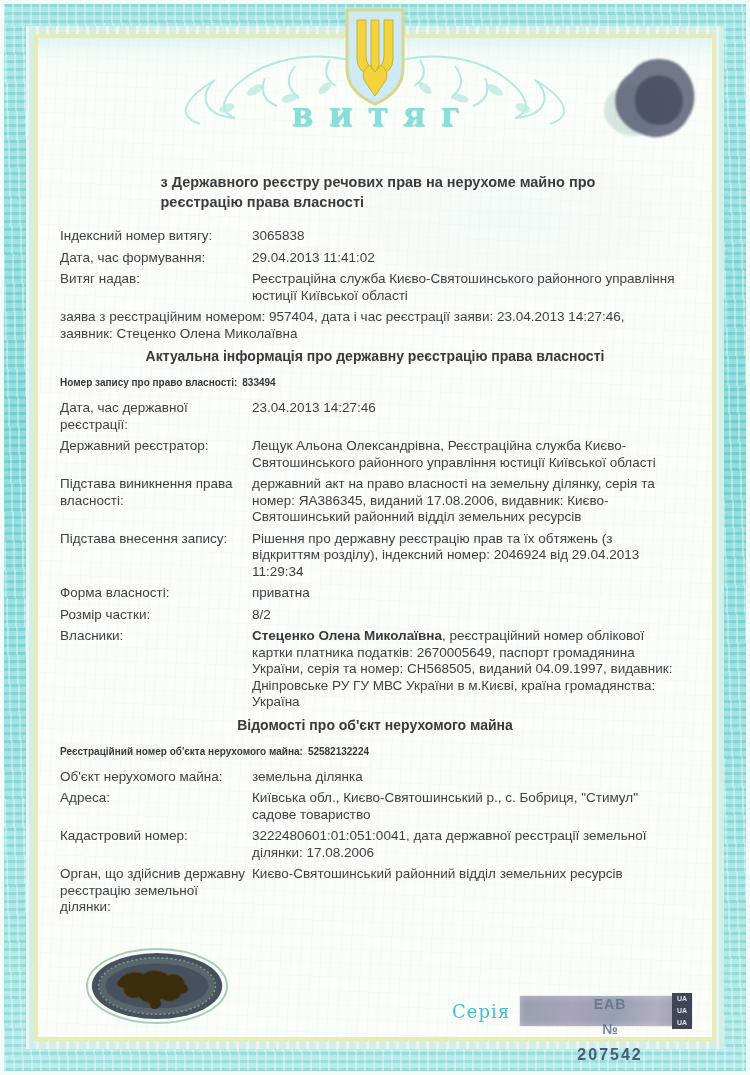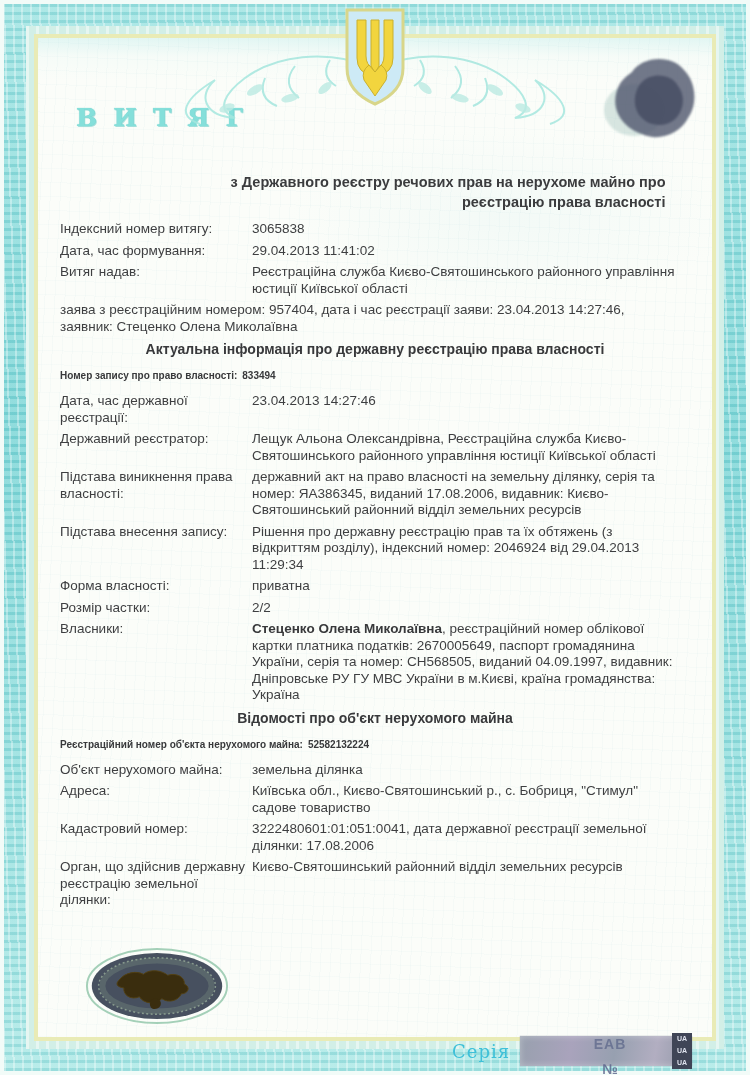--- a/index.html
+++ b/index.html
@@ -31,45 +31,45 @@
       radial-gradient(ellipse 320px 130px at 70% 18%, rgba(170,220,225,0.10), rgba(170,220,225,0) 70%);
     padding:0 22px;box-sizing:border-box;
   }
   
   .ornament-band{position:relative;height:62px;margin:0 -22px;
     background:linear-gradient(180deg, rgba(150,225,225,0.25), rgba(150,225,225,0.05) 30%, rgba(150,225,225,0) 70%);
   }
   .garland{position:absolute;left:50%;top:0;transform:translateX(-50%);}
   .shield{position:absolute;left:50%;top:8px;transform:translateX(-50%);z-index:4;}
   .doc-type{
-    font-family:"DejaVu Serif",serif;font-weight:bold;
+    text-align:center;font-family:"DejaVu Serif",serif;font-weight:bold;
     font-size:25px;line-height:36px;letter-spacing:16px;text-indent:16px;
     color:#85dfda;text-shadow:0 0 1px #5cc8c4, 1px 1px 0 rgba(92,200,196,0.5);
   }
   .title{
-    max-width:505px;margin:36px auto 9px;transform:translateX(38px);
-    text-align:right;font-weight:bold;font-size:14.5px;line-height:20px;color:#3b3c3e;
+    max-width:505px;margin:36px auto 16px;transform:translateX(38px);
+    text-align:left;font-weight:bold;font-size:14.5px;line-height:20px;color:#3b3c3e;
   }
   
   .rows{}
   .row{display:flex;margin-bottom:5px;font-size:13.5px;line-height:16.5px;color:#3e3f41;}
   .lbl{width:192px;flex:none;}
   .val{flex:1;padding-right:12px;}
   .val b{font-weight:bold;color:#38393b;}
   .section-heading{
     text-align:center;font-weight:bold;font-size:14px;line-height:17px;
     color:#38393b;margin:6px 0 9px;
   }
   .record-line{font-weight:bold;font-size:10px;line-height:17px;color:#38393b;margin:0 0 9px;}
   .record-line .rv{margin-left:5px;}
   
   .ink-blob{position:absolute;top:48px;right:42px;z-index:5;filter:blur(1px);}
   .seal{position:absolute;left:84px;top:946px;z-index:5;}
   
-  .serial{position:absolute;top:1036px;left:452px;display:flex;align-items:center;gap:10px;z-index:6;}
+  .serial{position:absolute;top:996px;left:452px;display:flex;align-items:center;gap:10px;z-index:6;}
   .seria-label{font-family:"DejaVu Serif",serif;font-size:18px;color:#3ec0d8;letter-spacing:1px;}
   .holo-strip{
     position:relative;width:172px;height:30px;display:flex;align-items:center;gap:9px;
     padding-left:8px;box-sizing:border-box;
     background:linear-gradient(100deg,#98a0ae,#a9a3bc 30%,#97a0b0 55%,#b2aec1 78%,#8f97a6);
     box-shadow:inset 0 0 7px rgba(255,255,255,0.35), 0 0 1px rgba(90,100,120,0.6);
     flex-direction:column;
   }
   .holo-strip .code{color:#5a6488;opacity:.7;font-weight:bold;font-size:14px;letter-spacing:1px;filter:blur(.5px);}
   .holo-strip .nsign{color:#59628a;opacity:.8;font-size:14px;font-weight:bold;filter:blur(.3px);}
@@ -153,21 +153,21 @@
       <div class="row">
         <div class="lbl">Підстава внесення запису:</div>
         <div class="val">Рішення про державну реєстрацію прав та їх обтяжень (з відкриттям розділу), індексний номер: 2046924 від 29.04.2013 11:29:34</div>
       </div>
       <div class="row">
         <div class="lbl">Форма власності:</div>
         <div class="val">приватна</div>
       </div>
       <div class="row">
         <div class="lbl">Розмір частки:</div>
-        <div class="val">2/2</div>
+        <div class="val">8/2</div>
       </div>
       <div class="row">
         <div class="lbl">Власники:</div>
         <div class="val"><b>Стеценко Олена Миколаївна</b><span>, реєстраційний номер облікової картки платника податків: 2670005649, паспорт громадянина України, серія та номер: СН568505, виданий 04.09.1997, видавник: Дніпровське РУ ГУ МВС України в м.Києві, країна громадянства: Україна</span></div>
       </div>
     </div>
 
     <div class="section-heading">Відомості про об'єкт нерухомого майна</div>
 
     <div class="record-line">

